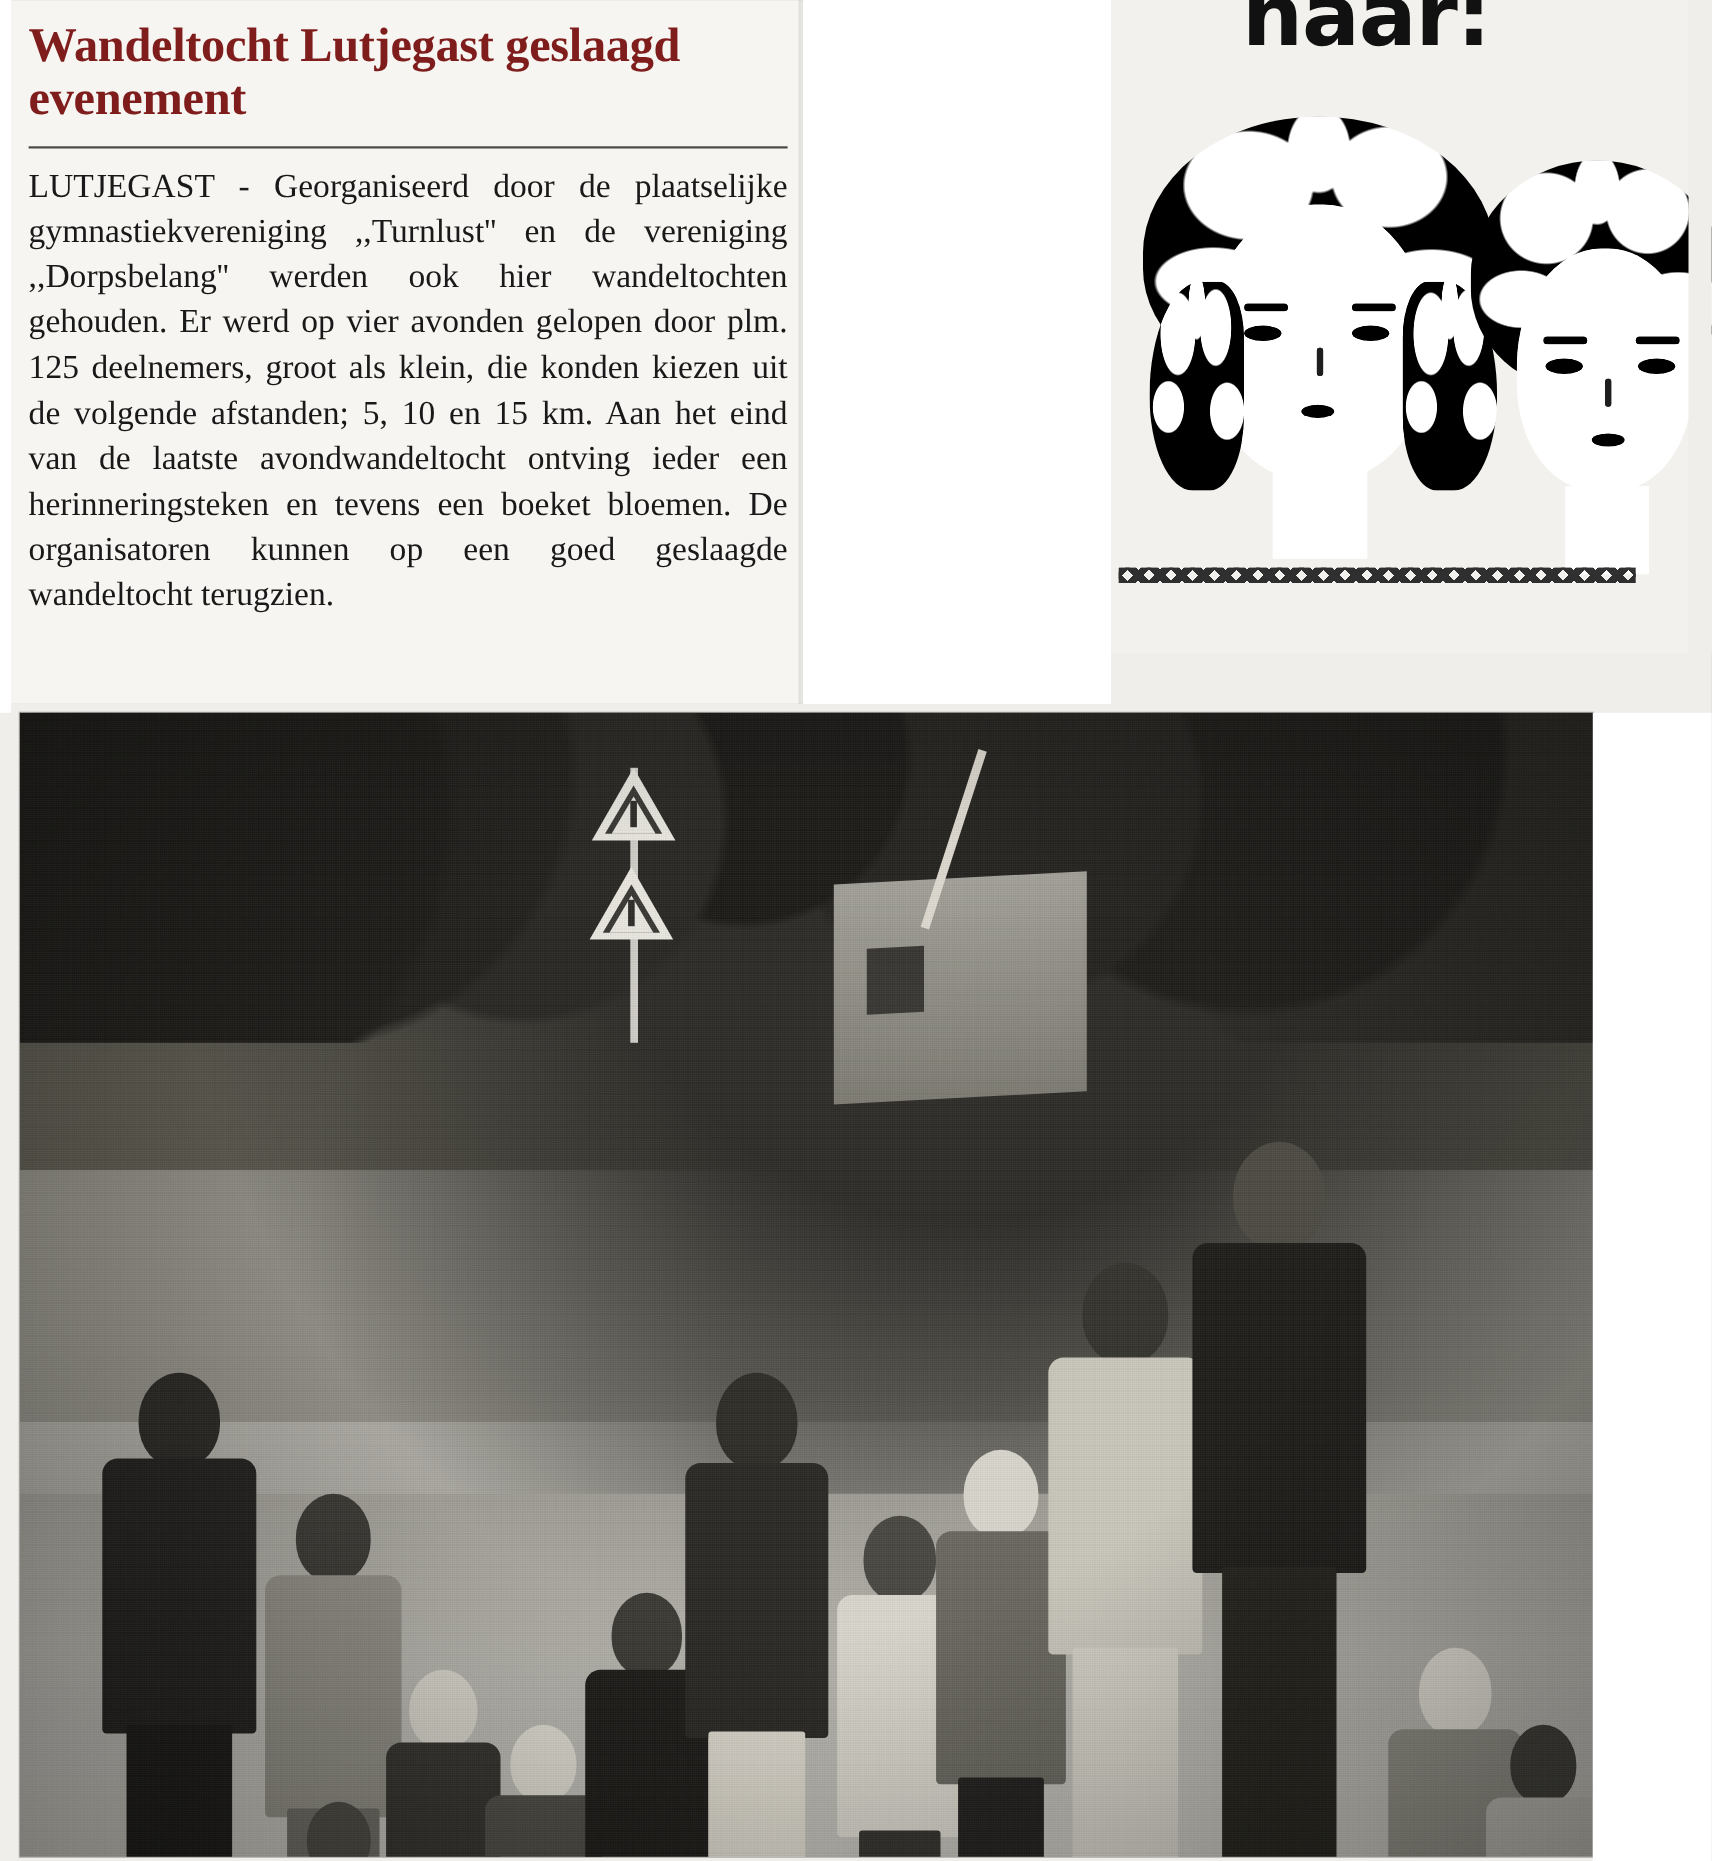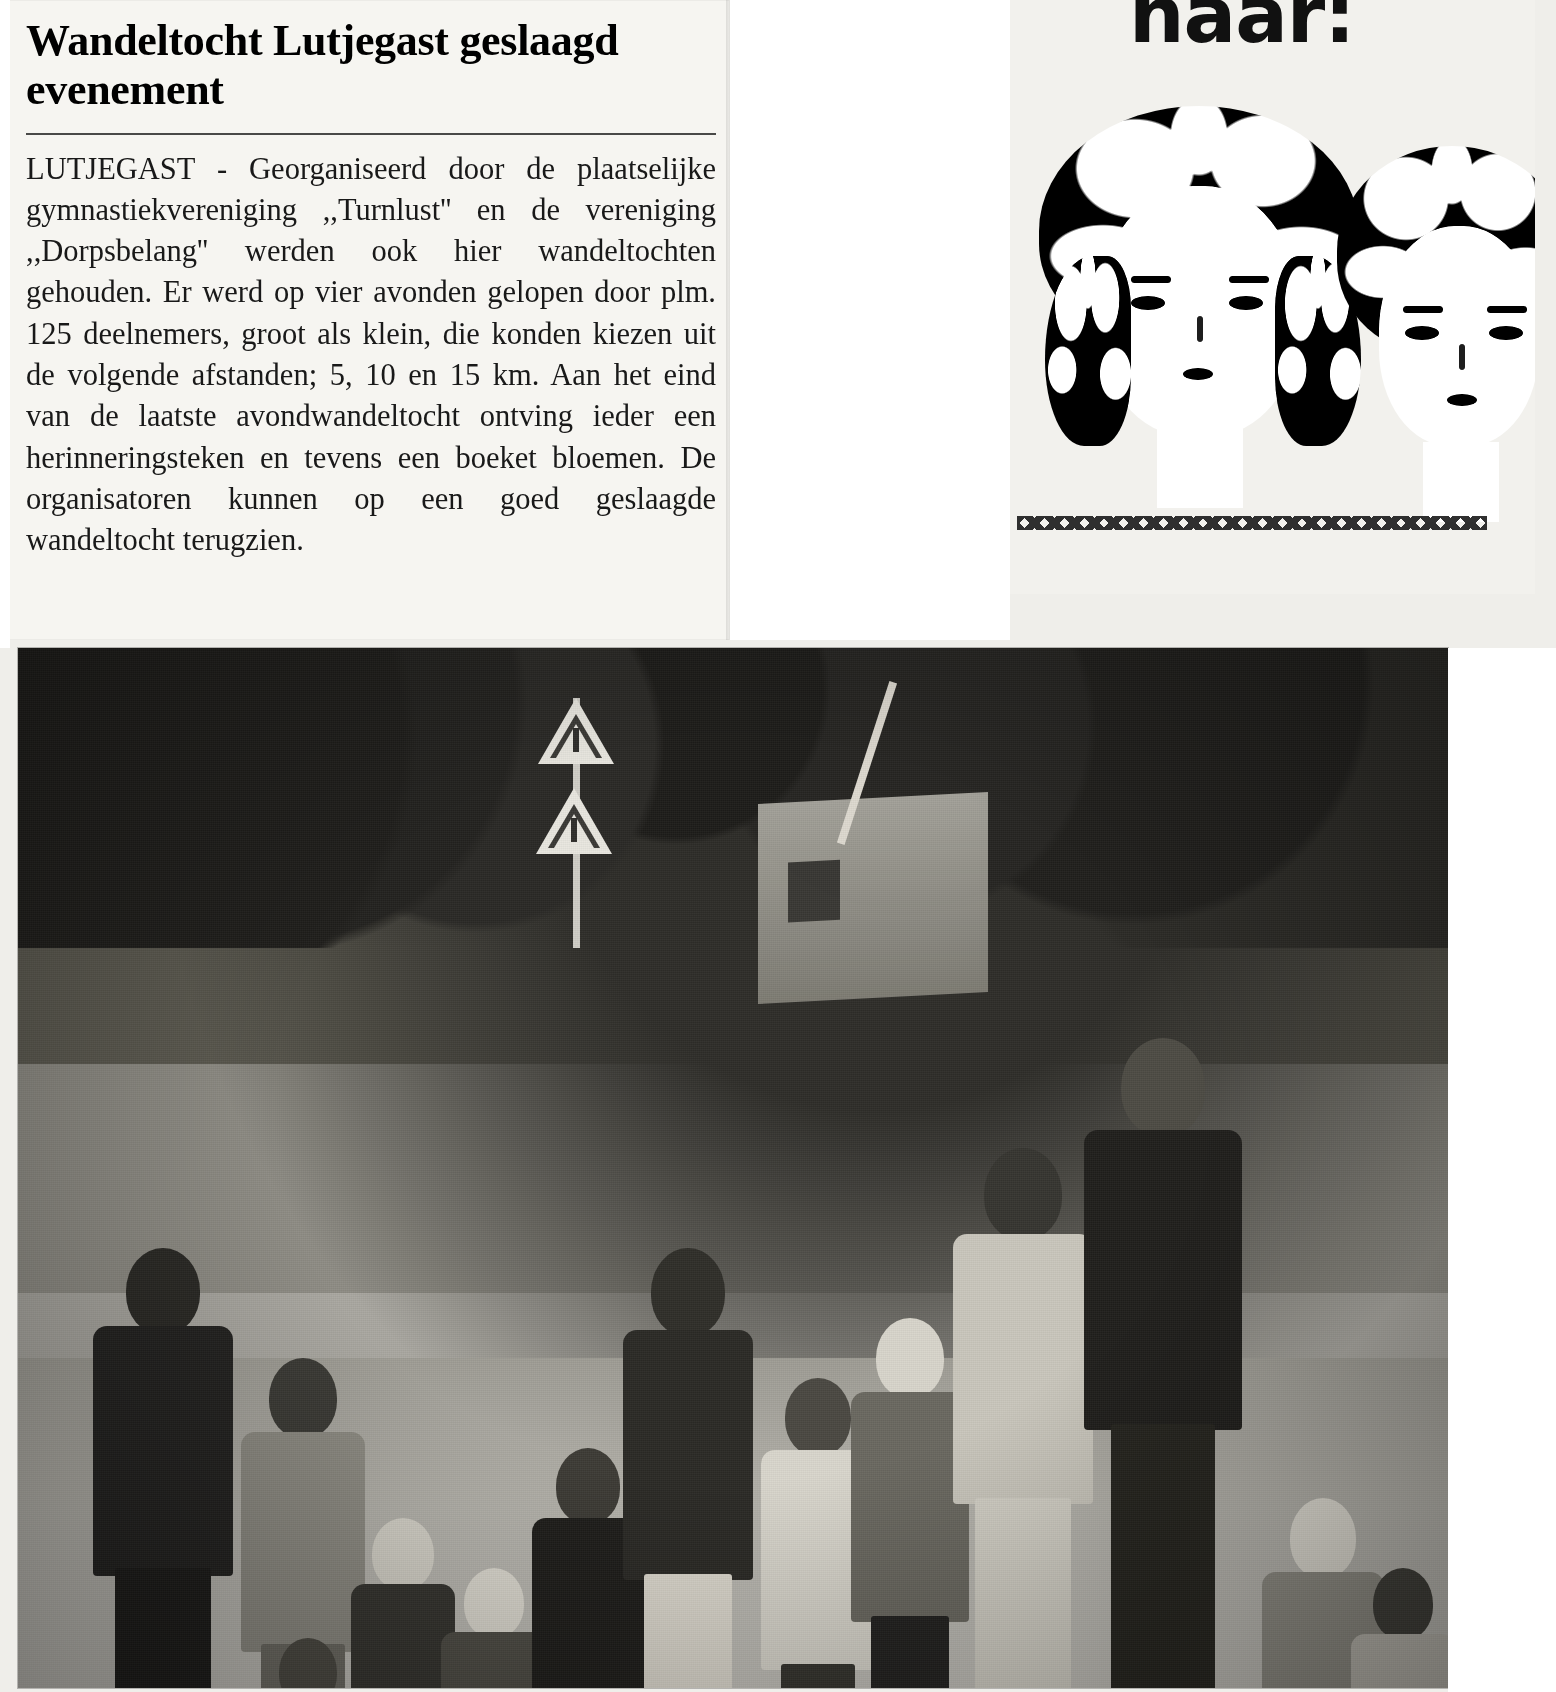--- a/index.html
+++ b/index.html
@@ -45,21 +45,21 @@
     width: 6px;
     height: 100%;
     background: linear-gradient(to right, rgba(0,0,0,0.10), rgba(0,0,0,0));
   }
 
   .headline {
     font-family: "Liberation Serif", serif;
     font-weight: bold;
     font-size: 44px;
     line-height: 1.12;
-    color: #000000;
+    color: #7f1d1d;
     letter-spacing: -0.3px;
     margin: 6px 0 0 0;
     text-rendering: optimizeLegibility;
   }
 
   .rule {
     height: 2px;
     background: #2a2a2a;
     margin: 18px 0 14px 0;
     opacity: 0.85;

